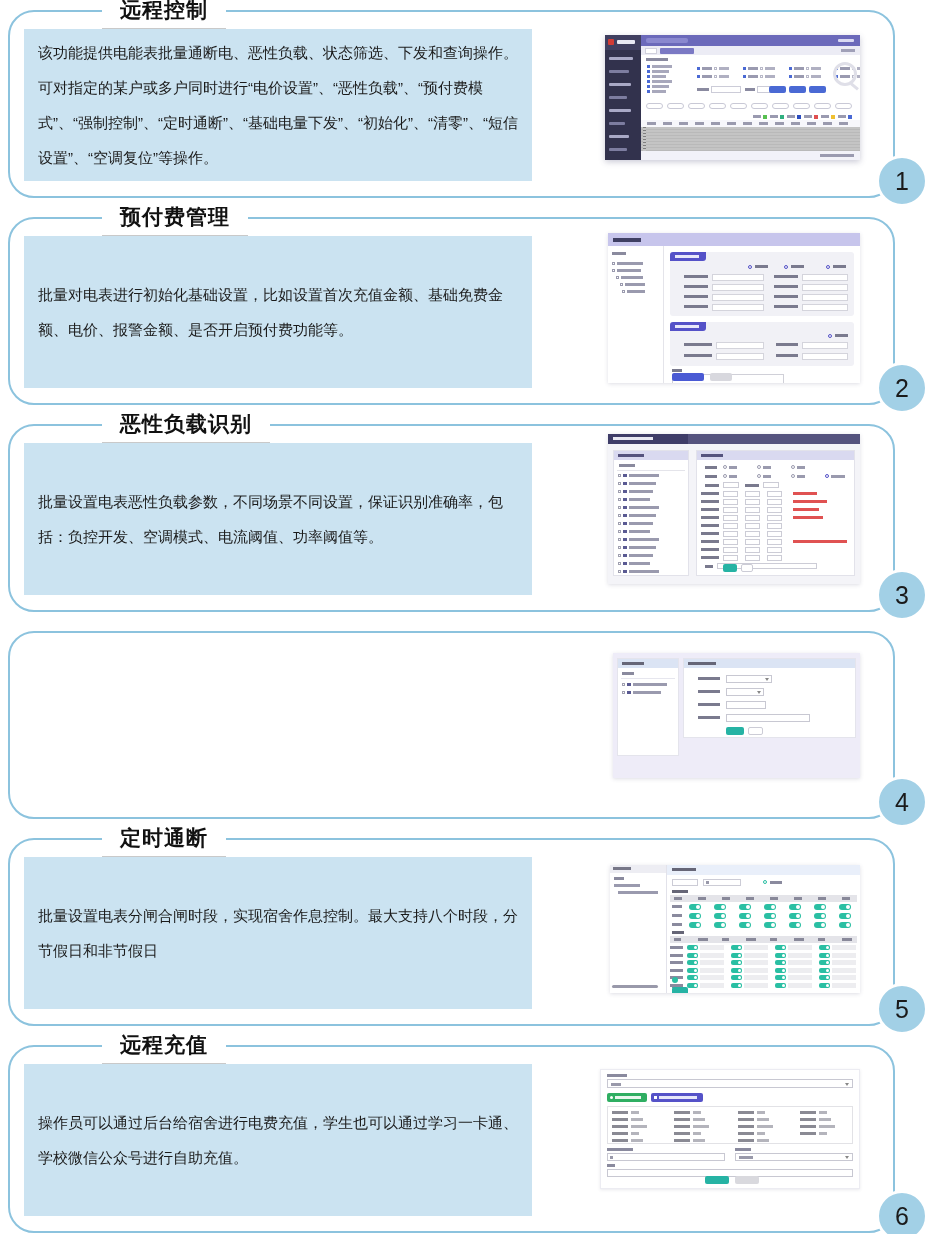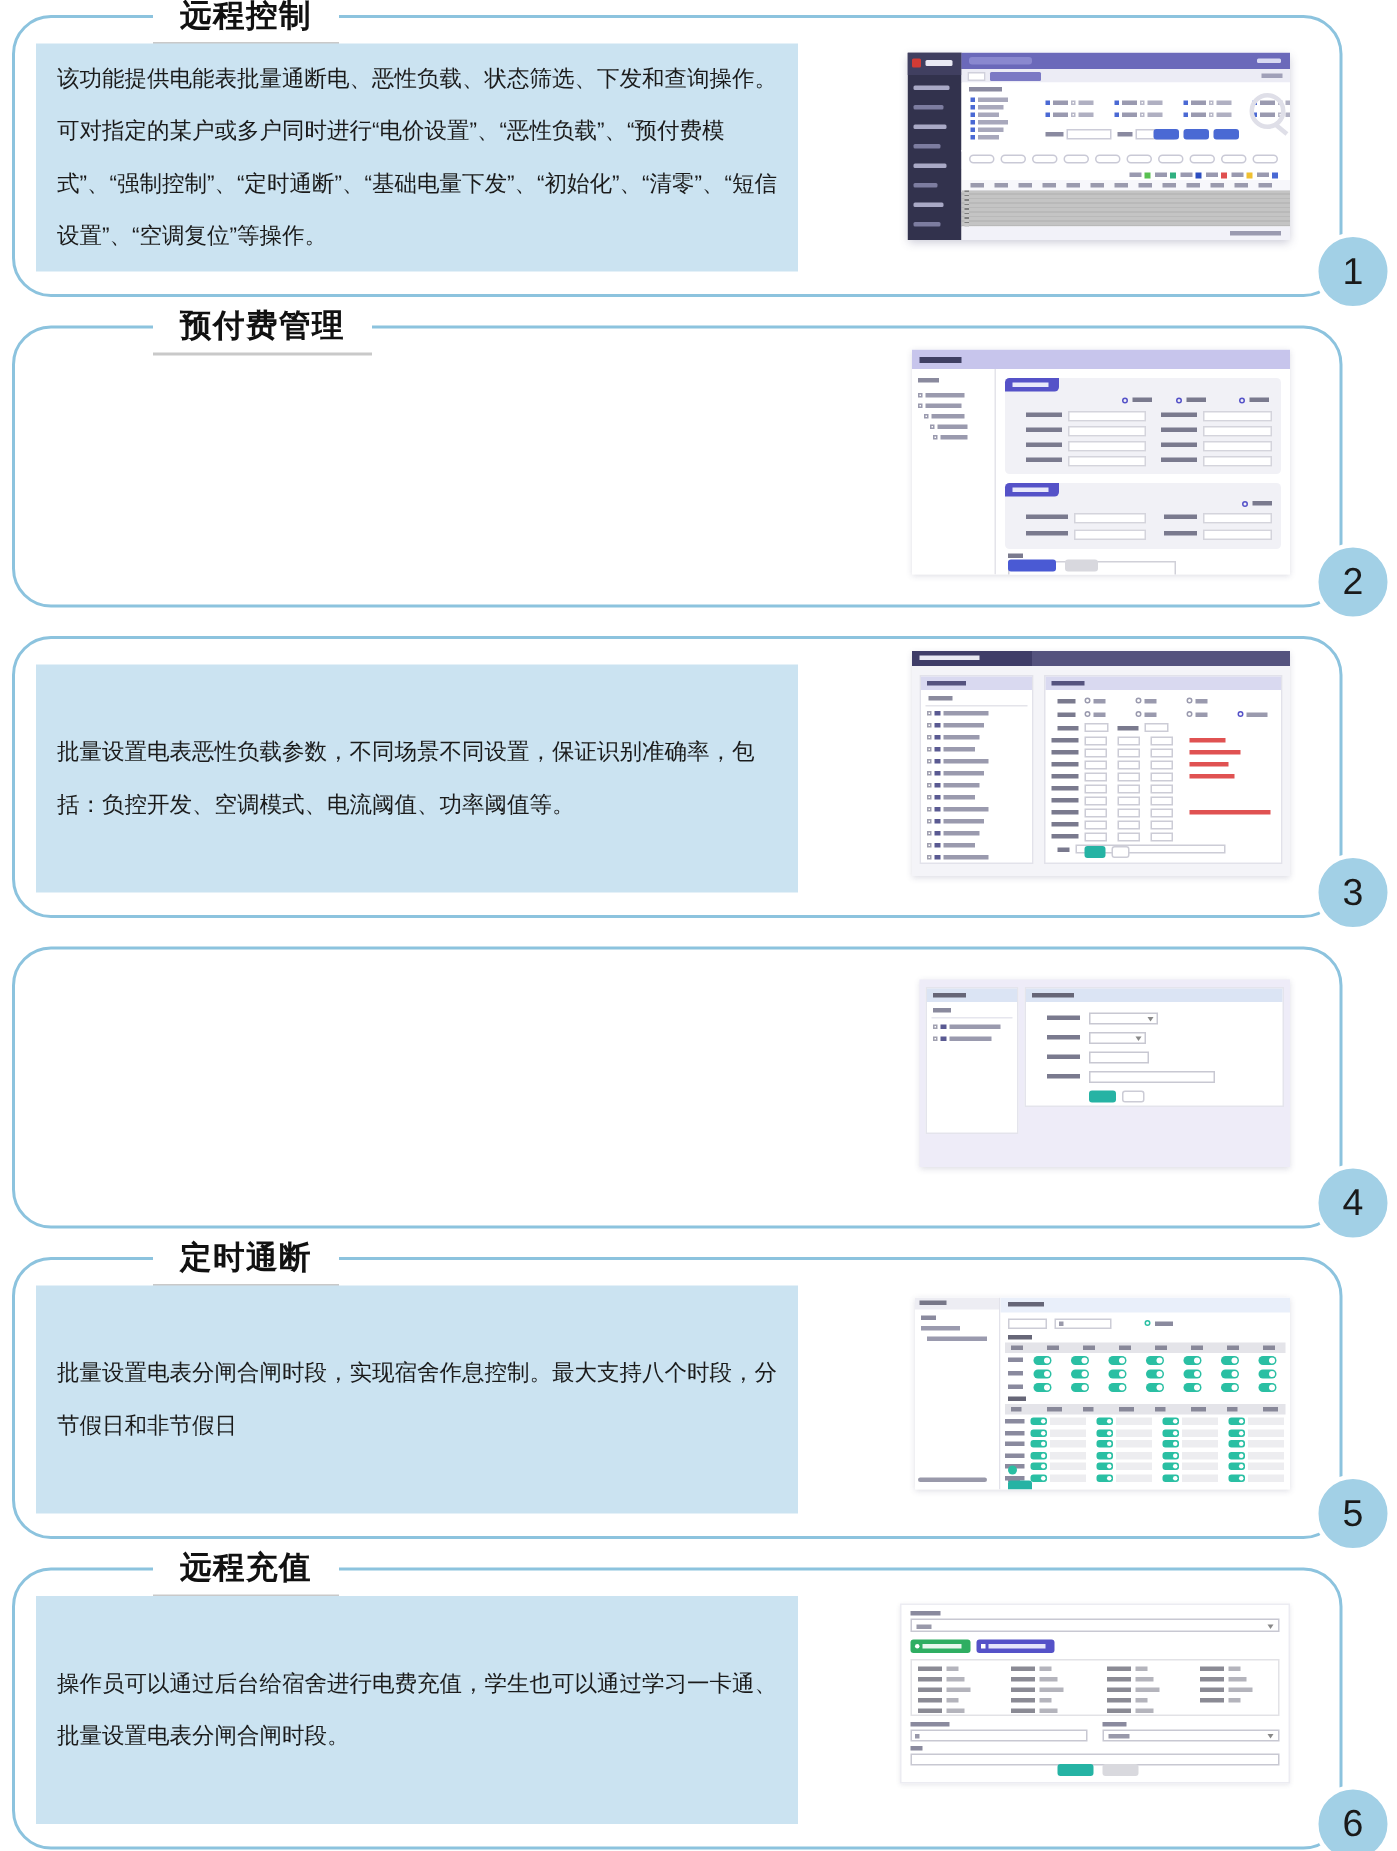--- a/index.html
+++ b/index.html
@@ -184,20 +184,23 @@
       <div style="position: absolute; left: 38px; top: 92px; width: 3px; bottom: 9px; background: repeating-linear-gradient(rgb(126, 126, 126) 0px, rgb(126, 126, 126) 1px, rgb(198, 198, 198) 1px, rgb(198, 198, 198) 3px);"></div>
       <div style="position: absolute; left: 36px; right: 0px; bottom: 0px; height: 9px; background: rgb(242, 242, 249);">
         <div style="position: absolute; right: 6px; top: 3px; width: 34px; height: 3px; background: rgb(154, 154, 176);"></div>
       </div>
     </div>
   <div class="badge">1</div>
 </section>
 
 <section class="feature">
   <div class="sec-title">预付费管理</div>
+  <div class="desc">
+    <p>批量对电表进行初始化基础设置，比如设置首次充值金额、基础免费金额、电价、报警金额、是否开启预付费功能等。</p>
+  </div>
   <div class="shot shot-2" id="shot-2">
       <div style="position: absolute; left: 0px; right: 0px; top: 0px; height: 13px; background: rgb(199, 197, 236);"></div>
       <div style="position: absolute; left: 5px; top: 5px; width: 28px; height: 4px; background: rgb(63, 63, 99);"></div>
       <div style="position: absolute; left: 0px; top: 13px; width: 55px; bottom: 0px; background: rgb(255, 255, 255); border-right: 1px solid rgb(228, 228, 234);">
         <div style="position: absolute; left: 4px; top: 6px; width: 14px; height: 3px; background: rgb(138, 138, 158);"></div>
         <div style="position: absolute; left: 4px; top: 16px; width: 3px; height: 3px; border: 1px solid rgb(154, 154, 174); box-sizing: border-box;"></div>
         <div style="position: absolute; left: 9px; top: 16px; width: 26px; height: 3px; background: rgb(154, 154, 174);"></div>
         <div style="position: absolute; left: 4px; top: 23px; width: 3px; height: 3px; border: 1px solid rgb(154, 154, 174); box-sizing: border-box;"></div>
         <div style="position: absolute; left: 9px; top: 23px; width: 24px; height: 3px; background: rgb(154, 154, 174);"></div>
         <div style="position: absolute; left: 8px; top: 30px; width: 3px; height: 3px; border: 1px solid rgb(154, 154, 174); box-sizing: border-box;"></div>
@@ -251,20 +254,21 @@
         <div style="position: absolute; left: 8px; top: 123px; width: 10px; height: 3px; background: rgb(122, 122, 142);"></div>
         <div style="position: absolute; left: 8px; top: 128px; width: 112px; height: 13px; background: rgb(255, 255, 255); border: 1px solid rgb(208, 208, 216); box-sizing: border-box;"></div>
         <div style="position: absolute; left: 8px; bottom: 2px; width: 32px; height: 8px; background: rgb(74, 90, 212); border-radius: 2px;"></div>
         <div style="position: absolute; left: 46px; bottom: 2px; width: 22px; height: 8px; background: rgb(216, 216, 222); border-radius: 2px;"></div>
       </div>
     </div>
   <div class="badge">2</div>
 </section>
 
 <section class="feature">
+  <div class="sec-title">恶性负载识别</div>
   <div class="desc">
     <p>批量设置电表恶性负载参数，不同场景不同设置，保证识别准确率，包括：负控开发、空调模式、电流阈值、功率阈值等。</p>
   </div>
   <div class="shot shot-3" id="shot-3">
       <div style="position: absolute; left: 0px; right: 0px; top: 0px; height: 10px; background: rgb(85, 83, 126);"></div>
       <div style="position: absolute; left: 0px; top: 0px; width: 80px; height: 10px; background: rgb(63, 61, 104);">
         <div style="position: absolute; left: 5px; top: 3px; width: 40px; height: 3px; background: rgb(232, 232, 242);"></div>
       </div>
       <div style="position: absolute; inset: 10px 0px 0px; background: rgb(244, 244, 248);"></div>
       <div style="position: absolute; left: 5px; top: 16px; width: 76px; bottom: 8px; background: rgb(255, 255, 255); border: 1px solid rgb(226, 226, 234); box-sizing: border-box;">
@@ -644,21 +648,21 @@
         <div style="position: absolute; left: 5px; top: 120px; width: 8px; height: 3px; background: rgb(138, 138, 158);"></div>
         <div style="position: absolute; left: 5px; bottom: 0px; width: 16px; height: 6px; background: rgb(38, 179, 164); border-radius: 2px 2px 0px 0px;"></div>
       </div>
     </div>
   <div class="badge">5</div>
 </section>
 
 <section class="feature">
   <div class="sec-title">远程充值</div>
   <div class="desc">
-    <p>操作员可以通过后台给宿舍进行电费充值，学生也可以通过学习一卡通、批量设置电表分闸合闸时段。</p>
+    <p>操作员可以通过后台给宿舍进行电费充值，学生也可以通过学习一卡通、学校微信公众号进行自助充值。</p>
   </div>
   <div class="shot shot-6" id="shot-6" style="border: 1px solid rgb(236, 236, 242);">
       <div style="position: absolute; left: 6px; top: 4px; width: 20px; height: 3px; background: rgb(138, 138, 158);"></div>
       <div style="position: absolute; left: 6px; right: 6px; top: 9px; height: 9px; background: rgb(255, 255, 255); border: 1px solid rgb(200, 200, 210); box-sizing: border-box;">
         <div style="position: absolute; left: 3px; top: 3px; width: 10px; height: 3px; background: rgb(153, 153, 170);"></div>
         <div style="position: absolute; right: 3px; top: 3px; width: 0px; height: 0px; border-left: 2px solid transparent; border-right: 2px solid transparent; border-top: 3px solid rgb(136, 136, 136);"></div>
       </div>
       <div style="position: absolute; left: 6px; top: 23px; width: 40px; height: 9px; background: rgb(47, 174, 98); border-radius: 2px;">
         <div style="position: absolute; left: 3px; top: 3px; width: 3px; height: 3px; background: rgb(255, 255, 255); border-radius: 50%;"></div>
         <div style="position: absolute; left: 8px; top: 3px; width: 26px; height: 3px; background: rgb(232, 248, 238);"></div>

